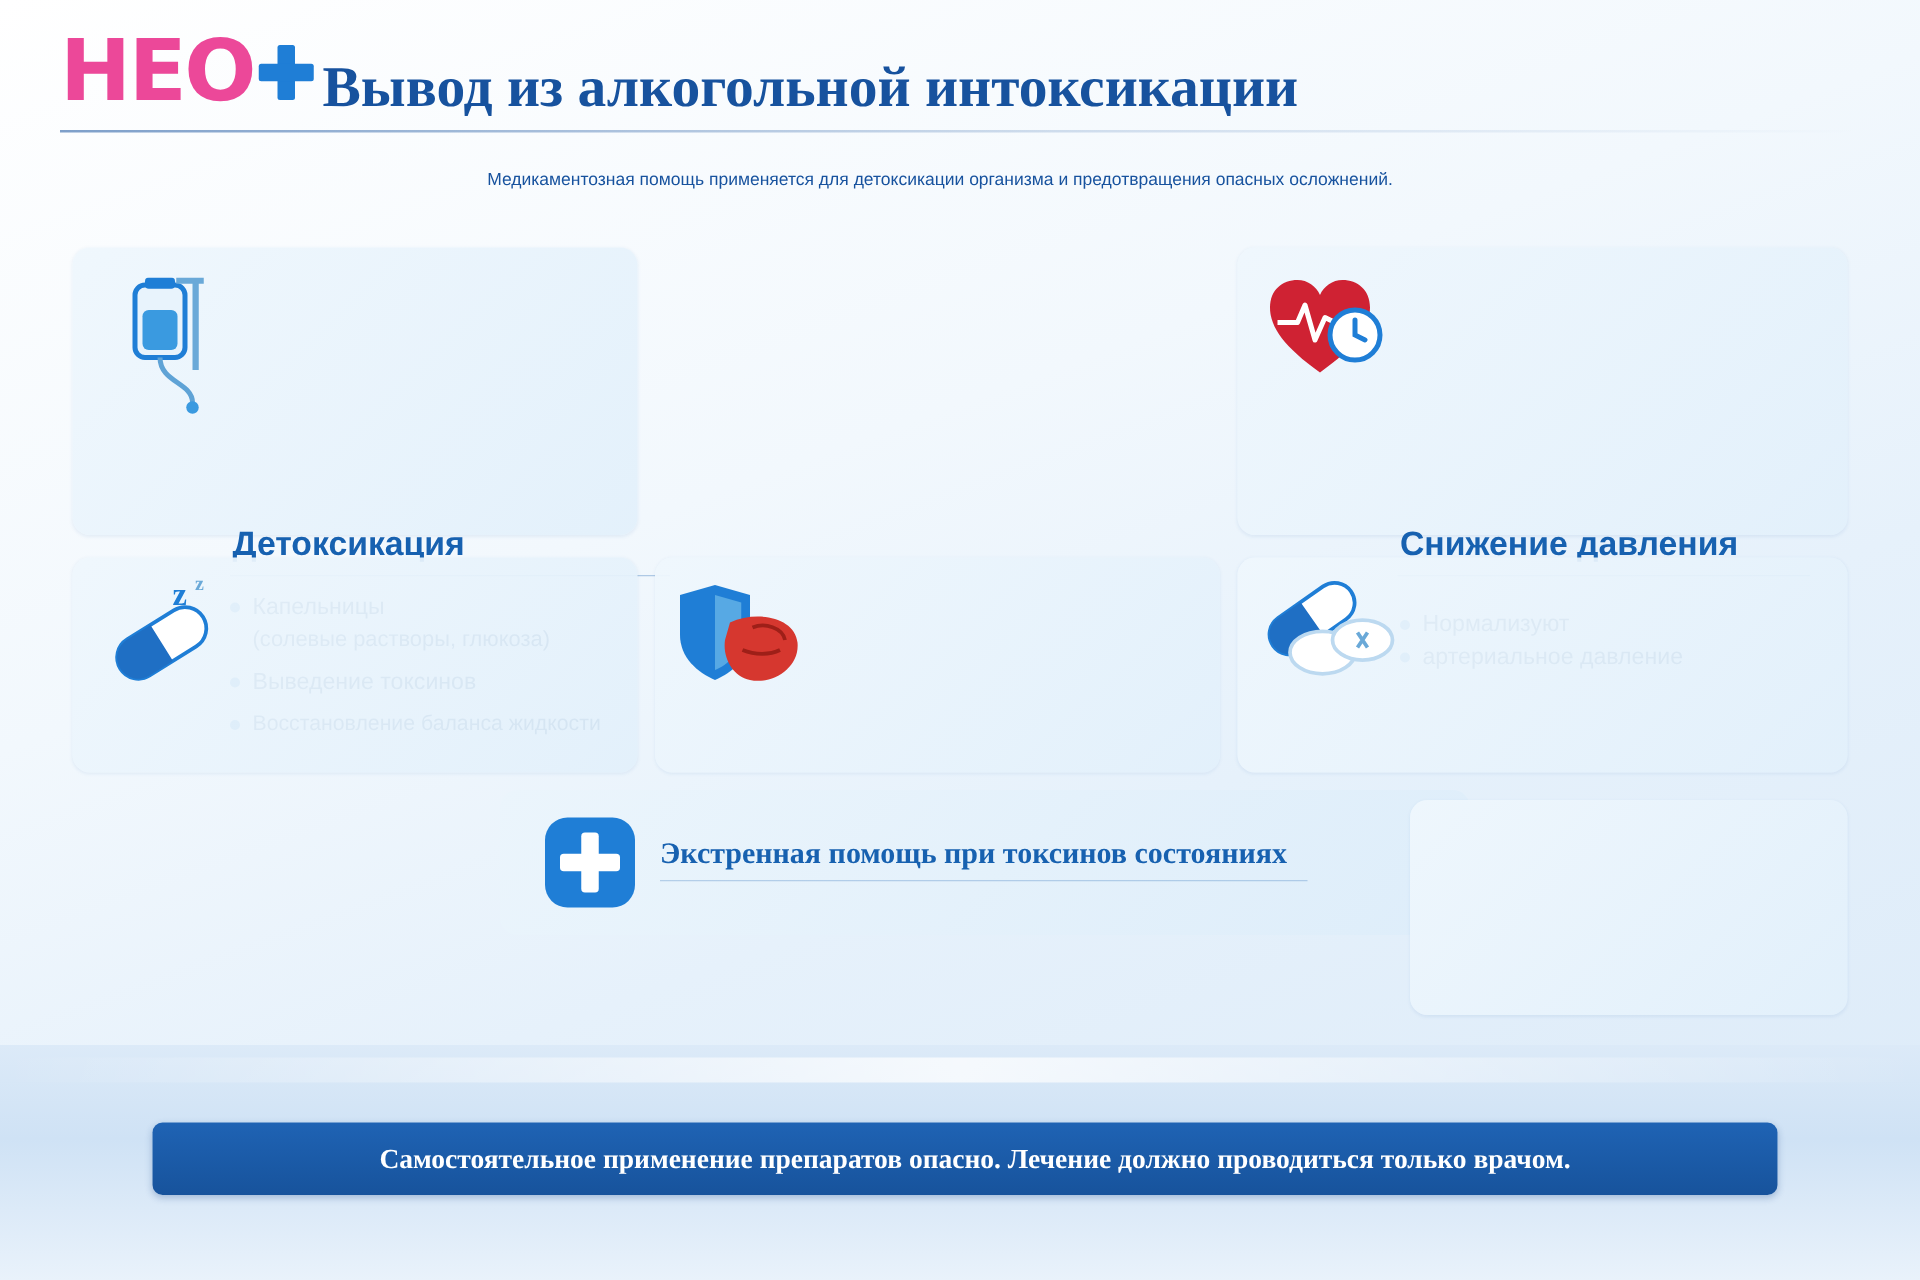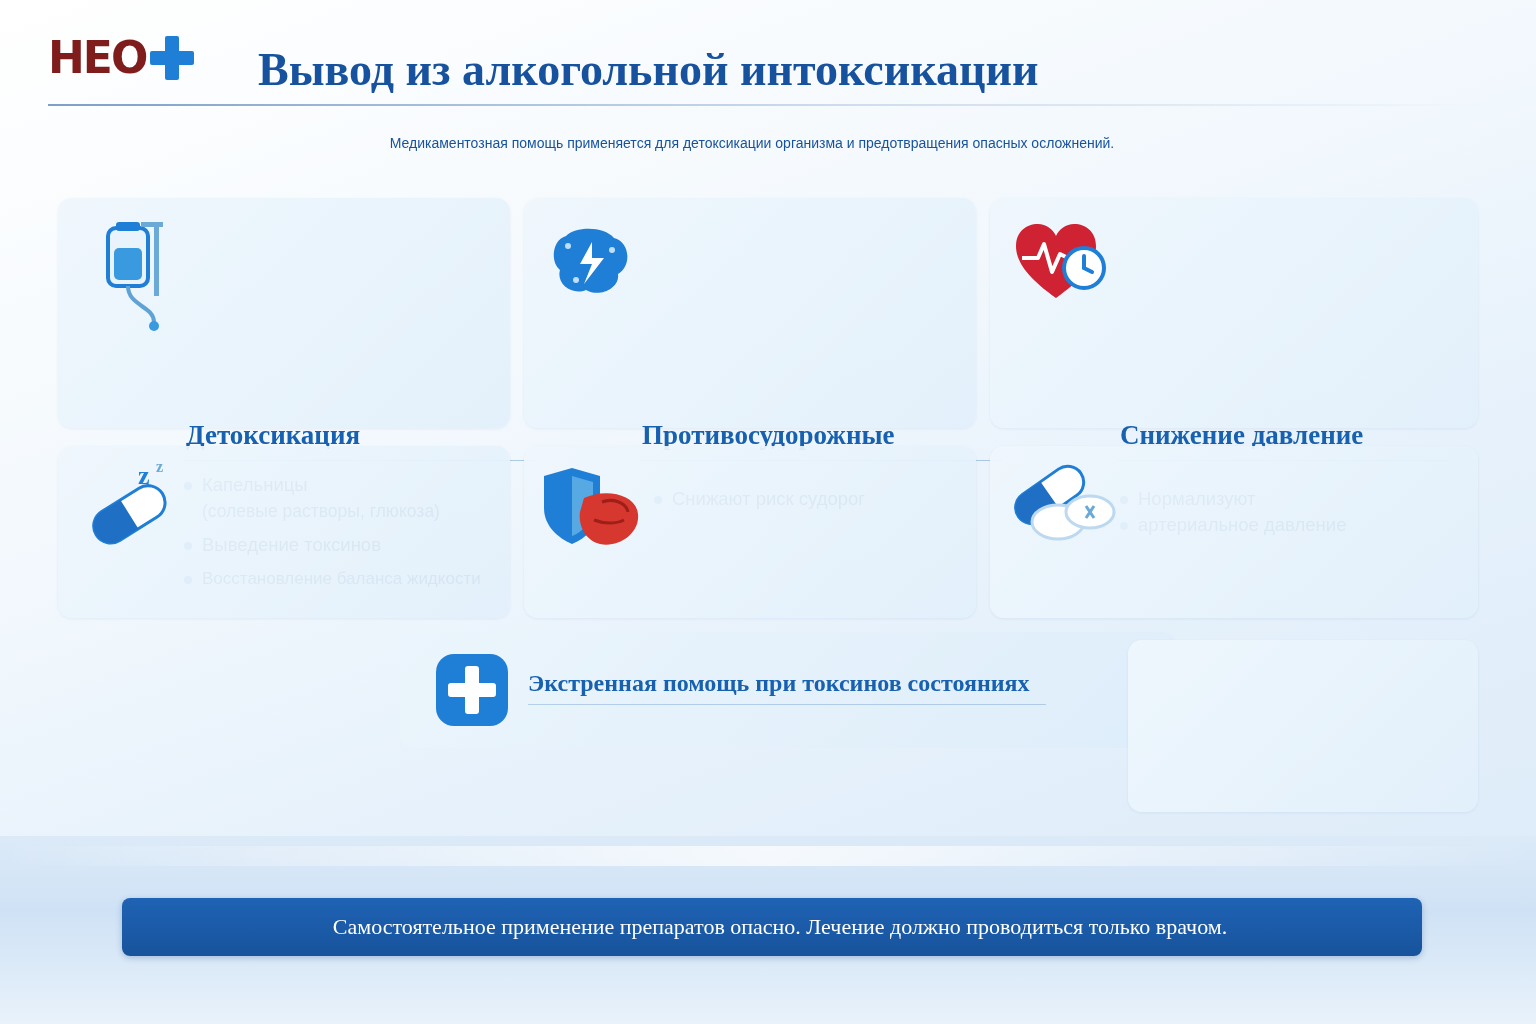--- a/index.html
+++ b/index.html
@@ -10,22 +10,22 @@
     background:linear-gradient(160deg,#ffffff 0%,#f2f8fd 38%,#e6f1fb 62%,#dbeaf8 100%);
     overflow:hidden;position:relative;
   }
   .page{position:relative;width:1536px;height:1024px;}
 
   
   .header{position:absolute;left:0;top:0;width:1536px;height:110px;}
   .logo{position:absolute;left:48px;top:30px;height:56px;display:flex;align-items:center;}
   .logo-text{
     font-family:"DejaVu Sans", sans-serif;
-    font-size:44px;font-weight:bold;letter-spacing:-2px;
-    color:#7f1d1d;line-height:52px;
+    font-size:68px;font-weight:bold;letter-spacing:-2px;
+    color:#ec4899;line-height:52px;
   }
   .logo-plus{position:relative;display:inline-block;width:44px;height:44px;margin-left:4px;}
   .logo-plus:before,.logo-plus:after{
     content:"";position:absolute;background:#1f7ed6;border-radius:2px;
   }
   .logo-plus:before{left:15px;top:0;width:14px;height:44px;}
   .logo-plus:after{left:0;top:15px;width:44px;height:14px;}
   .title{
     position:absolute;left:258px;top:43px;
     font-family:"Liberation Serif", serif;
@@ -40,21 +40,21 @@
     font-size:14px;color:#17529e;
   }
 
   
   .card{
     position:absolute;border-radius:14px;
     background:linear-gradient(135deg,rgba(239,247,253,0.95) 0%,rgba(226,240,251,0.92) 100%);
     box-shadow:0 1px 3px rgba(30,90,160,0.08);
   }
   .card-title{
-    position:absolute;font-family:Liberation Serif, serif;
+    position:absolute;font-family:Liberation Sans, sans-serif;
     font-weight:bold;color:#1761b0;font-size:27px;white-space:nowrap;
   }
   .title-rule{position:absolute;height:1px;background:rgba(23,97,176,0.30);}
   .bullets{position:absolute;}
   .bullet{
     position:relative;padding-left:22px;margin-bottom:8px;
     font-size:18.5px;color:#1b4f86;line-height:26px;white-space:nowrap;
   }
   .bullet:before{
     content:"";position:absolute;left:4px;top:10px;width:8px;height:8px;
@@ -82,21 +82,21 @@
     position:absolute;left:0;top:846px;width:1536px;height:20px;
     background:linear-gradient(90deg,rgba(255,255,255,0) 0%,rgba(255,255,255,0.75) 50%,rgba(255,255,255,0) 100%);
   }
   .warning{
     position:absolute;left:122px;top:898px;width:1300px;height:58px;border-radius:8px;
     background:linear-gradient(180deg,#1f63b4 0%,#17539c 100%);
     box-shadow:0 2px 6px rgba(20,70,135,0.28);
     display:flex;align-items:center;justify-content:center;
   }
   .warning-text{
-    font-family:"Liberation Serif", serif;font-weight:normal;font-size:22px;color:#ffffff;white-space:nowrap;margin-left:16px;
+    font-family:"Liberation Serif", serif;font-weight:bold;font-size:22px;color:#ffffff;white-space:nowrap;margin-left:16px;
   }
 
   .icon{position:absolute;}
 </style>
 </head>
 <body>
 
 <div class="page">
 
   <div class="header">
@@ -124,43 +124,29 @@
     <div class="bullets" style="left:122px;top:274px;width:390px;">
       <div class="bullet">
         <span>Капельницы</span>
         <span class="sub">(солевые растворы, глюкоза)</span>
       </div>
       <div class="bullet">Выведение токсинов</div>
       <div class="bullet small">Восстановление баланса жидкости</div>
     </div>
   </div>
 
-  <div class="card" style="left:524px;top:198px;width:452px;height:230px;">
-    <svg class="icon" style="left:22px;top:24px;" width="92" height="82" viewBox="0 0 92 82">
-      <path d="M20 14 C6 18 4 40 14 48 C10 62 26 74 40 68 C54 76 74 66 72 52 C86 44 84 20 68 16 C58 4 30 4 20 14 Z" fill="#1f7ed6"></path>
-      <path d="M46 20 L34 42 L46 42 L38 62 L58 36 L46 36 Z" fill="#ffffff"></path>
-      <circle cx="22" cy="24" r="3" fill="#bddffa"></circle>
-      <circle cx="66" cy="28" r="3" fill="#bddffa"></circle>
-      <circle cx="30" cy="58" r="3" fill="#bddffa"></circle>
-    </svg>
-    <div class="card-title" style="left:118px;top:222px;">Противосудорожные</div>
-    <div class="title-rule" style="left:116px;top:262px;width:362px;"></div>
-    <div class="bullets" style="left:126px;top:288px;width:340px;">
-      <div class="bullet">Снижают риск судорог</div>
-    </div>
-  </div>
 
   <div class="card" style="left:990px;top:198px;width:488px;height:230px;">
     <svg class="icon" style="left:22px;top:22px;" width="104" height="82" viewBox="0 0 104 82">
       <path d="M44 78 C16 58 4 42 4 26 C4 12 14 4 26 4 C34 4 41 9 44 16 C47 9 54 4 62 4 C74 4 84 12 84 26 C84 42 72 58 44 78 Z" fill="#cf2233"></path>
       <path d="M10 38 L26 38 L32 24 L40 52 L48 34 L56 38 L78 38" stroke="#ffffff" stroke-width="4" fill="none" stroke-linejoin="round"></path>
       <circle cx="72" cy="48" r="20" fill="#ffffff" stroke="#1f7ed6" stroke-width="4"></circle>
       <path d="M72 36 L72 48 L80 52" stroke="#1f7ed6" stroke-width="4" fill="none" stroke-linecap="round"></path>
     </svg>
-    <div class="card-title" style="left:130px;top:222px;">Снижение давление</div>
+    <div class="card-title" style="left:130px;top:222px;">Снижение давления</div>
     <div class="title-rule" style="left:128px;top:262px;width:330px;"></div>
     <div class="bullets" style="left:126px;top:288px;width:350px;">
       <div class="bullet" style="margin-bottom:0;">Нормализуют</div>
       <div class="bullet" style="padding-left:22px;">артериальное давление</div>
     </div>
   </div>
 
   <div class="card" style="left:58px;top:446px;width:452px;height:172px;">
     <svg class="icon" style="left:18px;top:12px;" width="104" height="90" viewBox="0 0 104 90">
       <g transform="rotate(-32 52 56)">

